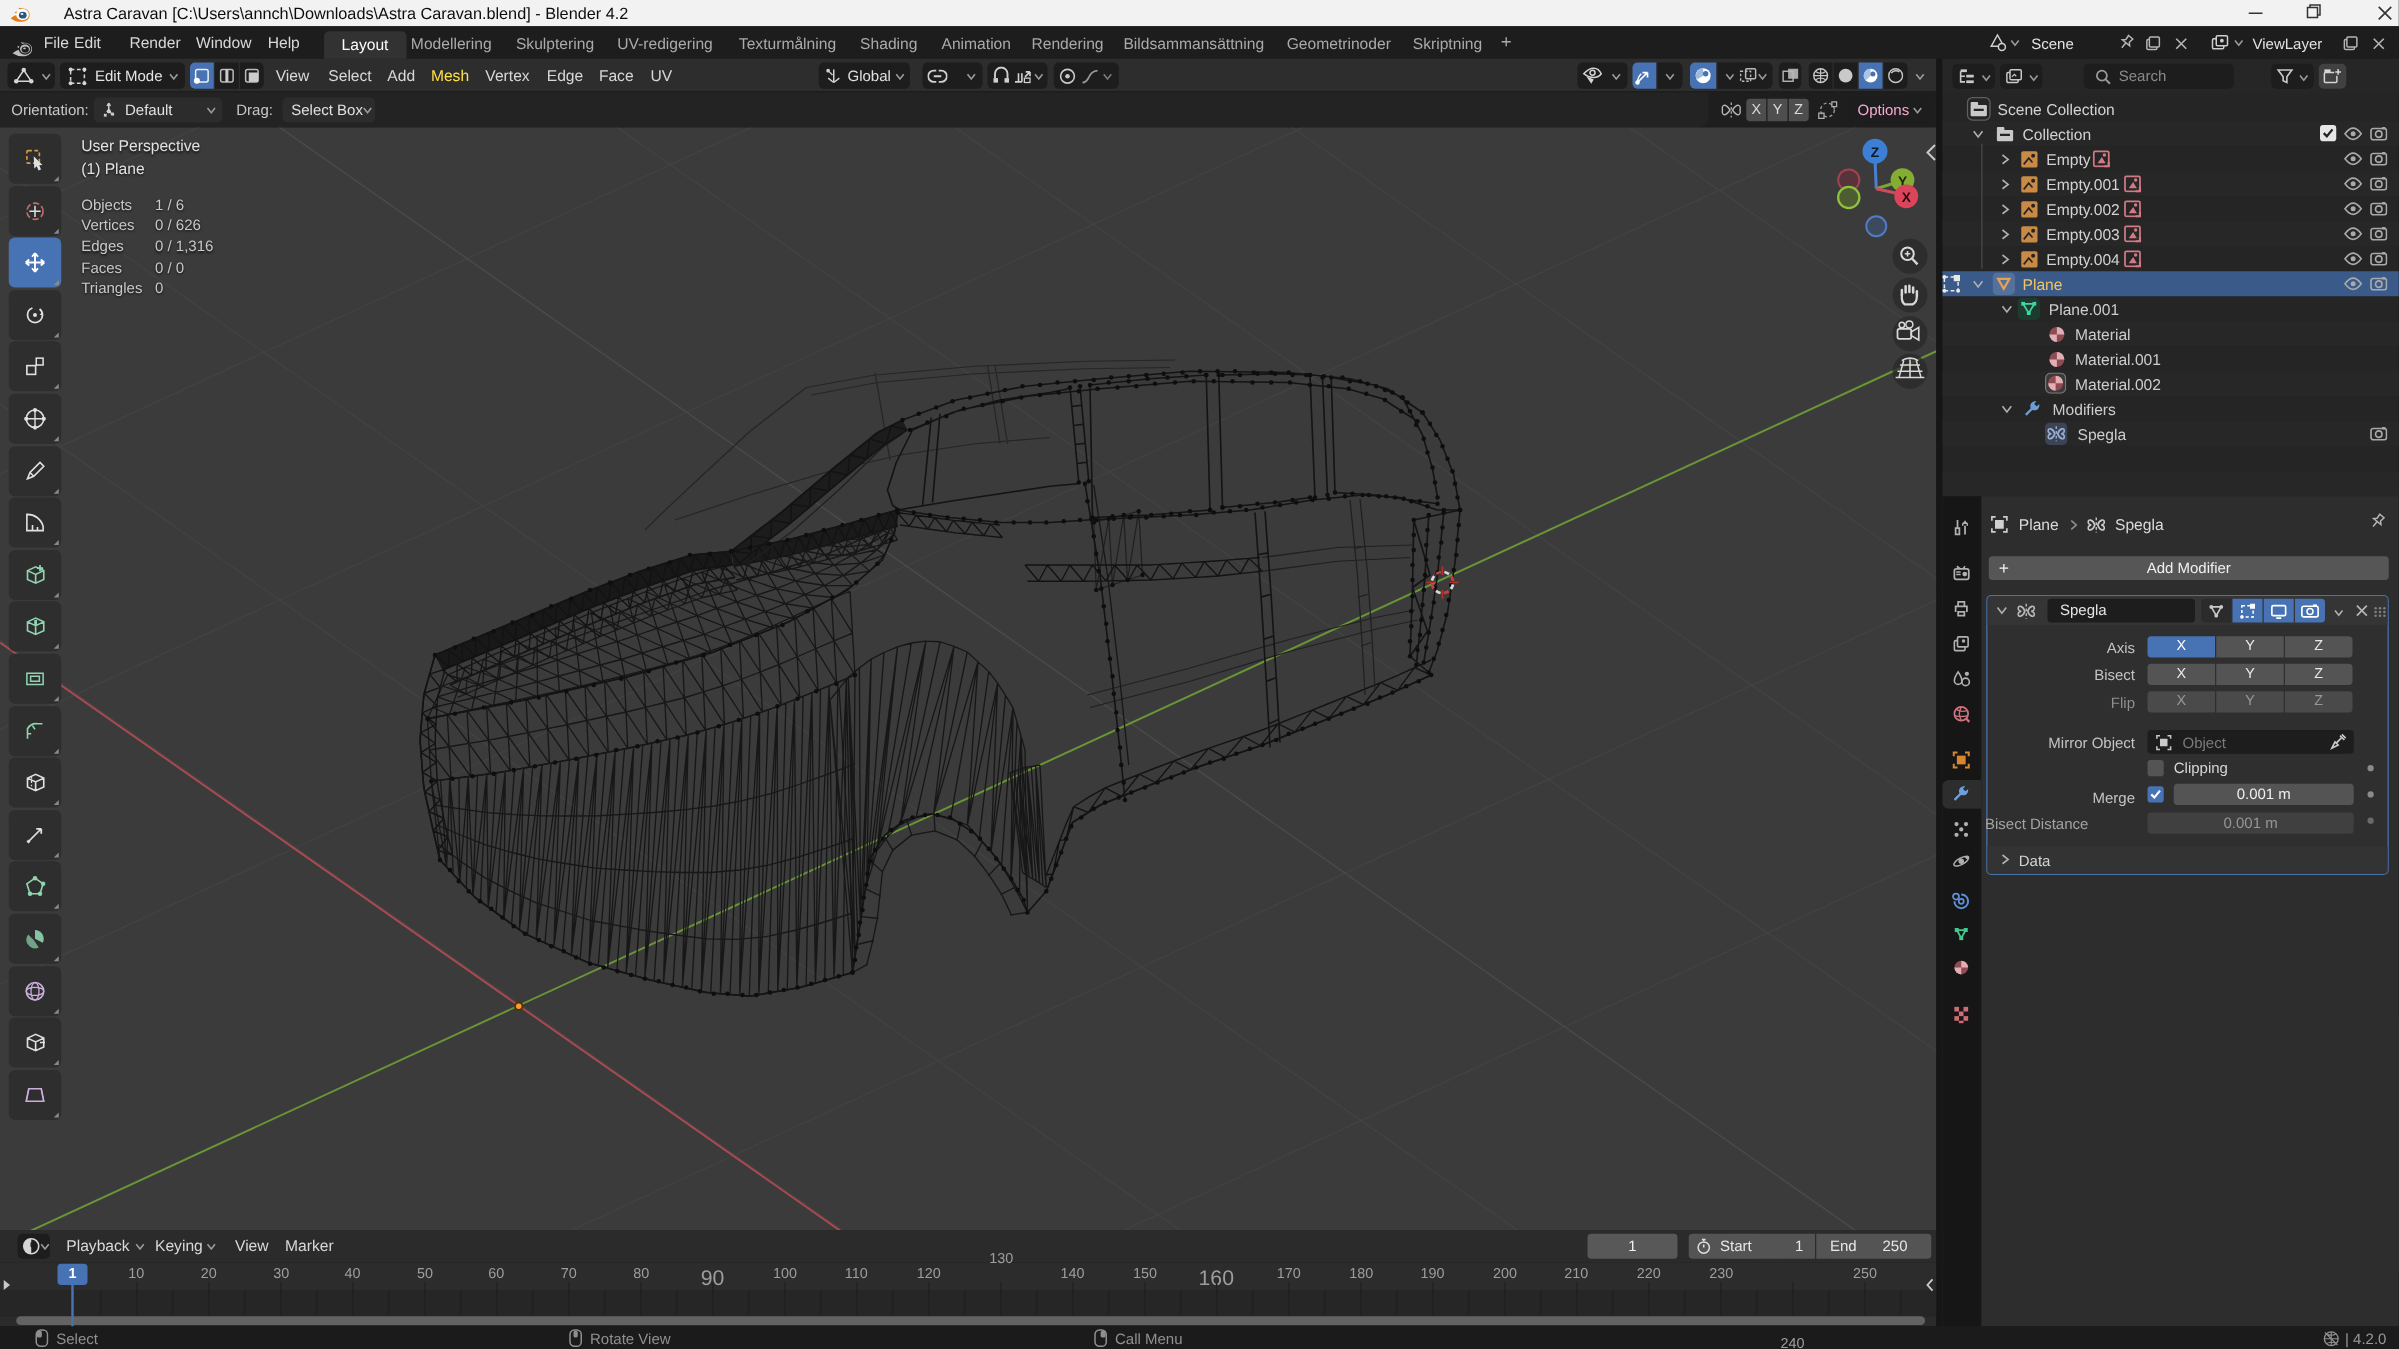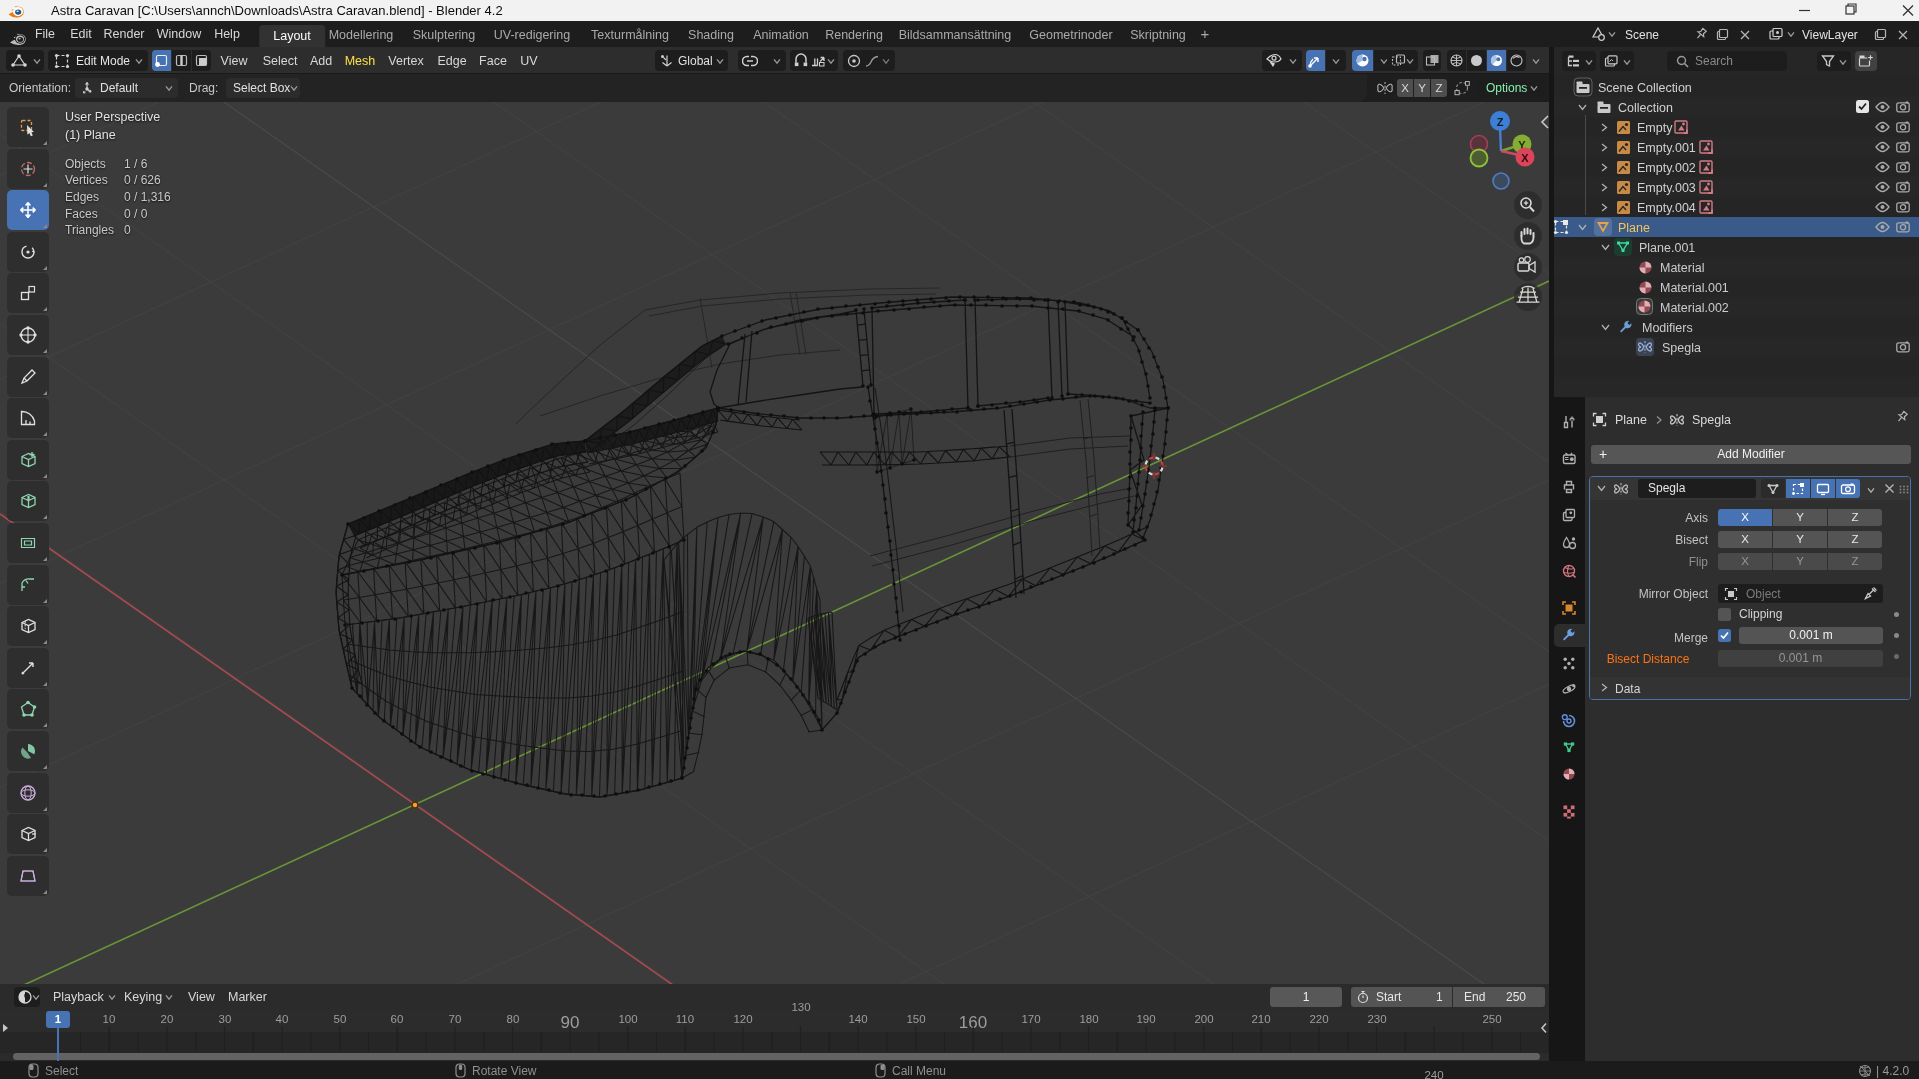--- a/index.html
+++ b/index.html
@@ -682,21 +682,21 @@
 <svg class="abs" width="20" height="20" viewBox="0 0 20 20" style="left:8px;top:27px">
     <g>
       <path d="M2,15.5 Q5,13 8,12.3 L5.6,10.3 Q9,9.1 11.2,9.3 L8.5,6.7 L13,7.3 Q17.5,8 17.7,12 Q17.8,16.5 13,17.7 Q7,18.8 2,15.5 Z" fill="#bdbdbd"></path>
       <ellipse cx="12" cy="12.1" rx="5.1" ry="4.6" fill="#1d1d1d"></ellipse>
       <ellipse cx="12" cy="12.1" rx="4" ry="3.6" fill="#bdbdbd"></ellipse>
       <ellipse cx="12.2" cy="12.6" rx="2.9" ry="2.5" fill="#1d1d1d"></ellipse>
       <ellipse cx="11.6" cy="11.7" rx="1.1" ry="0.75" fill="#bdbdbd"></ellipse>
     </g>
   </svg>
 <div class="abs" style="left:45px;top:27px;font-size:12.5px;color:#d8d8d8;white-space:nowrap;transform:translateX(-50%)">File</div>
-<div class="abs" style="left:81px;top:27px;font-size:12.5px;color:#d8d8d8;white-space:nowrap;transform:translateX(-50%)">Edit</div>
+<div class="abs" style="left:70px;top:27px;font-size:12.5px;color:#d8d8d8;white-space:nowrap;transform:translateX(-50%)">Edit</div>
 <div class="abs" style="left:124px;top:27px;font-size:12.5px;color:#d8d8d8;white-space:nowrap;transform:translateX(-50%)">Render</div>
 <div class="abs" style="left:179px;top:27px;font-size:12.5px;color:#d8d8d8;white-space:nowrap;transform:translateX(-50%)">Window</div>
 <div class="abs" style="left:227px;top:27px;font-size:12.5px;color:#d8d8d8;white-space:nowrap;transform:translateX(-50%)">Help</div>
 <div class="abs" style="left:292px;top:25px;transform:translateX(-50%);height:22px;line-height:22px;padding:0 14px;background:#323232;border-radius:4px 4px 0 0;font-size:12.5px;color:#fdfdfd">Layout</div>
 <div class="abs" style="left:361px;top:28px;font-size:12.5px;color:#aaaaaa;white-space:nowrap;transform:translateX(-50%)">Modellering</div>
 <div class="abs" style="left:444px;top:28px;font-size:12.5px;color:#aaaaaa;white-space:nowrap;transform:translateX(-50%)">Skulptering</div>
 <div class="abs" style="left:532px;top:28px;font-size:12.5px;color:#aaaaaa;white-space:nowrap;transform:translateX(-50%)">UV-redigering</div>
 <div class="abs" style="left:630px;top:28px;font-size:12.5px;color:#aaaaaa;white-space:nowrap;transform:translateX(-50%)">Texturmålning</div>
 <div class="abs" style="left:711px;top:28px;font-size:12.5px;color:#aaaaaa;white-space:nowrap;transform:translateX(-50%)">Shading</div>
 <div class="abs" style="left:781px;top:28px;font-size:12.5px;color:#aaaaaa;white-space:nowrap;transform:translateX(-50%)">Animation</div>
@@ -919,21 +919,21 @@
   </svg>
 <div class="abs" style="left:1397px;top:79px;width:16px;height:18px;background:#4e4e4e;border-radius:3px 0 0 3px;color:#dadada;font-size:11.5px;text-align:center;line-height:18px">X</div>
 <div class="abs" style="left:1414px;top:79px;width:16px;height:18px;background:#4e4e4e;border-radius:0;color:#dadada;font-size:11.5px;text-align:center;line-height:18px">Y</div>
 <div class="abs" style="left:1431px;top:79px;width:16px;height:18px;background:#4e4e4e;border-radius:0 3px 3px 0;color:#dadada;font-size:11.5px;text-align:center;line-height:18px">Z</div>
 <svg class="abs" width="18" height="18" viewBox="0 0 18 18" style="left:1453px;top:79px">
     <circle cx="9" cy="9" r="5.5" fill="none" stroke="#9a9a9a" stroke-width="1.1" stroke-dasharray="2.5 2"></circle>
     <rect x="2" y="11.5" width="4.2" height="4.2" fill="none" stroke="#b0b0b0"></rect>
     <rect x="12.5" y="2.5" width="3.8" height="3.8" fill="none" stroke="#b0b0b0"></rect>
   </svg>
 <div class="abs" style="left:1478px;top:78px;width:66px;height:20px;background:#1d1d1d;border-radius:4px;"></div>
-<div class="abs" style="left:1486px;top:81px;font-size:12px;color:#86efac;white-space:nowrap;text-align:center;">Options</div>
+<div class="abs" style="left:1486px;top:81px;font-size:12px;color:#f9a8d4;white-space:nowrap;text-align:center;">Options</div>
 <svg class="abs" style="left:1530px;top:85px" width="8" height="7" viewBox="0 0 8 7">
     <path d="M1,1.4 L4,5.2 L7,1.4" stroke="#9a9a9a" stroke-width="1.3" fill="none"></path>
   </svg>
 <div class="abs" style="left:14px;top:987px;width:26px;height:20px;background:#1d1d1d;border-radius:4px;"></div>
 <svg class="abs" width="16" height="16" viewBox="0 0 16 16" style="left:17px;top:989px">
     <circle cx="8" cy="8" r="6" fill="none" stroke="#d5d5d5" stroke-width="1.3"></circle>
     <path d="M8,2 A6,6 0 0 0 8,14 Z" fill="#d5d5d5"></path>
     <path d="M8,5 L8,8 L10.5,9.5" stroke="#1d1d1d" stroke-width="1.2" fill="none"></path>
   </svg>
 <svg class="abs" style="left:32px;top:994px" width="8" height="7" viewBox="0 0 8 7">
@@ -1429,21 +1429,21 @@
 <div class="abs" style="left:1718px;top:608px;width:13px;height:13px;background:#545454;border-radius:2.5px;"></div>
 <div class="abs" style="left:1739px;top:607px;font-size:12px;color:#d5d5d5;white-space:nowrap;">Clipping</div>
 <div class="abs" style="left:1894px;top:612px;width:5px;height:5px;background:#8a8a8a;border-radius:50%;"></div>
 <div class="abs" style="left:1588px;top:631px;width:120px;text-align:right;font-size:12px;color:#c3c3c3">Merge</div>
 <div class="abs" style="left:1718px;top:629px;width:13px;height:13px;background:#4772b3;border-radius:2.5px;"></div>
 <svg class="abs" style="left:1719px;top:630px" width="11" height="11" viewBox="0 0 11 11">
     <path d="M2,5.5 L4.5,8 L9,2.5" stroke="#fff" stroke-width="1.7" fill="none"></path>
   </svg>
 <div class="abs" style="left:1739px;top:627px;width:144px;height:17px;background:#545454;border-radius:3px;color:#f0f0f0;font-size:12px;text-align:center;line-height:17px">0.001 m</div>
 <div class="abs" style="left:1894px;top:633px;width:5px;height:5px;background:#8a8a8a;border-radius:50%;"></div>
-<div class="abs" style="left:1588px;top:652px;width:120px;text-align:center;font-size:12px;color:#f97316">Bisect Distance</div>
+<div class="abs" style="left:1588px;top:652px;width:120px;text-align:left;font-size:12px;color:#a3a3a3">Bisect Distance</div>
 <div class="abs" style="left:1718px;top:650px;width:165px;height:17px;background:#404040;border-radius:3px;color:#969696;font-size:12px;text-align:center;line-height:17px">0.001 m</div>
 <div class="abs" style="left:1894px;top:654px;width:5px;height:5px;background:#6a6a6a;border-radius:50%;"></div>
 <div class="abs" style="left:1590px;top:677px;width:320px;height:22px;background:#333333;border-radius:0 0 3px 3px;"></div>
 <svg class="abs" style="left:1600px;top:683px" width="8" height="9" viewBox="0 0 8 9">
     <path d="M2,1 L6.5,4.5 L2,8" stroke="#b0b0b0" stroke-width="1.3" fill="none"></path>
   </svg>
 <div class="abs" style="left:1615px;top:682px;font-size:12px;color:#d5d5d5;white-space:nowrap;">Data</div>
 <div class="abs" style="left:1554px;top:624px;width:31px;height:23px;background:#2d2d2d;border-radius:5px 0 0 5px;"></div>
 <svg class="abs" style="left:1561px;top:414px" width="16" height="16" viewBox="0 0 16 16">
     <path d="M5,2 L5,8.5 M3.5,8.5 L6.5,8.5 L6.5,13.5 L3.5,13.5 Z" fill="none" stroke="#b0b0b0" stroke-width="1.4"></path>

